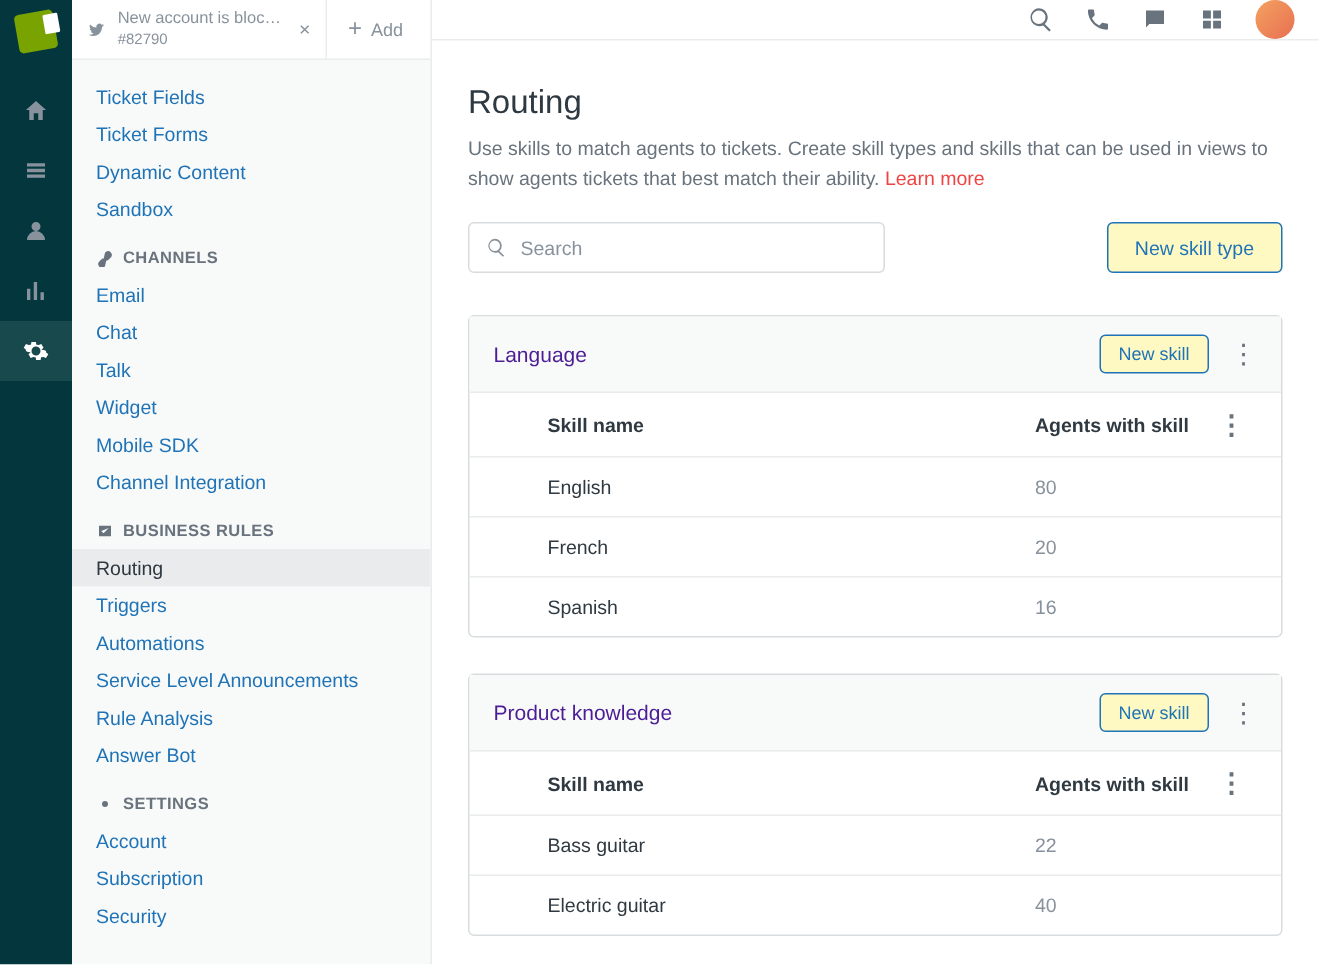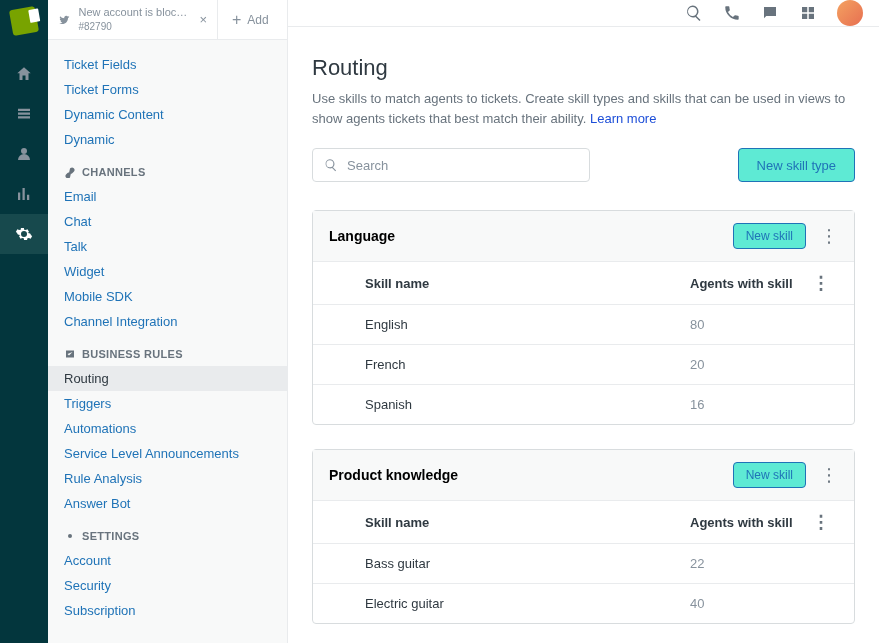--- a/index.html
+++ b/index.html
@@ -26,31 +26,31 @@
 .side-section { padding:14px 16px 6px; color:#68737d; font-size:11px; font-weight:600; letter-spacing:.3px; display:flex; align-items:center; gap:6px; }
 .side-section svg { width:12px; height:12px; fill:#68737d; }
 .main { flex:1; display:flex; flex-direction:column; overflow-y:auto; }
 .topbar { height:40px; border-bottom:1px solid #e9ebed; display:flex; justify-content:flex-end; align-items:center; padding:0 16px; gap:20px; }
 .topbar-icon { color:#68737d; cursor:pointer; display:flex; }
 .topbar-icon svg { width:18px; height:18px; fill:currentColor; }
 .avatar { width:26px; height:26px; border-radius:50%; background:linear-gradient(135deg,#f4a261,#e76f51); cursor:pointer; }
 .content { padding:28px 24px; }
 h1 { font-size:22px; font-weight:400; color:#2f3941; margin-bottom:8px; }
 .desc { color:#68737d; font-size:13px; line-height:1.5; max-width:560px; }
-.desc a { color:#1d4ed8; text-decoration:none; cursor:pointer; }
+.desc a { color:#ef4444; text-decoration:none; cursor:pointer; }
 .toolbar { display:flex; justify-content:space-between; margin:20px 0 28px; }
 .search-wrap { position:relative; width:278px; }
 .search-wrap svg { position:absolute; left:12px; top:50%; transform:translateY(-50%); width:14px; height:14px; fill:#87929d; }
 .search-input { width:100%; height:34px; border:1px solid #d8dcde; border-radius:4px; padding:0 12px 0 34px; font-size:13px; color:#2f3941; }
 .search-input::placeholder { color:#87929d; }
-.btn-outline { height:34px; padding:0 18px; border:1px solid #1f73b7; border-radius:4px; background:#5eead4; color:#1f73b7; font-size:13px; cursor:pointer; }
+.btn-outline { height:34px; padding:0 18px; border:1px solid #1f73b7; border-radius:4px; background:#fef9c3; color:#1f73b7; font-size:13px; cursor:pointer; }
 .btn-outline.sm { height:26px; padding:0 12px; font-size:12px; }
 .card { border:1px solid #d8dcde; border-radius:4px; margin-bottom:24px; }
 .card-head { display:flex; align-items:center; justify-content:space-between; padding:12px 16px; border-bottom:1px solid #e9ebed; background:#f8f9f9; }
-.card-title { font-size:14px; font-weight:700; color:#000000; }
+.card-title { font-size:14px; font-weight:400; color:#4c1d95; }
 .card-head-actions { display:flex; align-items:center; gap:14px; }
 .kebab { color:#68737d; cursor:pointer; font-size:18px; line-height:1; }
 .tbl-head, .tbl-row { display:flex; align-items:center; padding:12px 24px; }
 .tbl-head { color:#2f3941; font-weight:600; font-size:13px; }
 .tbl-row { border-top:1px solid #e9ebed; color:#2f3941; }
 .col-name { flex:1;margin-left:28px; }
 .col-agents { width:120px; color:#87929d; }
 .tbl-head .col-agents { color:#2f3941; }
 .col-menu { width:20px; text-align:right; }
 </style>
@@ -104,21 +104,21 @@
         <span class="tab-add-plus">+</span>
         <span>Add</span>
       </div>
     </div>
 
     <div class="sidebar-body">
       <div id="grp-top">
           <div class="side-link">Ticket Fields</div>
           <div class="side-link">Ticket Forms</div>
           <div class="side-link">Dynamic Content</div>
-          <div class="side-link">Dynamic</div>
+          <div class="side-link">Sandbox</div>
         </div>
 
       <div class="side-section">
         <svg viewBox="0 0 24 24">
             <path d="M10 14a5 5 0 007 0l3-3a5 5 0 00-7-7l-1 1m2 9a5 5 0 00-7 0l-3 3a5 5 0 007 7l1-1"></path>
           </svg>
         <span>CHANNELS</span>
       </div>
       <div id="grp-channels">
           <div class="side-link">Email</div>
@@ -145,22 +145,22 @@
         </div>
 
       <div class="side-section">
         <svg viewBox="0 0 24 24">
             <path d="M12 8a4 4 0 100 8 4 4 0 000-8z"></path>
           </svg>
         <span>SETTINGS</span>
       </div>
       <div id="grp-settings">
           <div class="side-link">Account</div>
+          <div class="side-link">Subscription</div>
           <div class="side-link">Security</div>
-          <div class="side-link">Subscription</div>
         </div>
     </div>
   </div>
 
   <div class="main">
     <div class="topbar">
       <span class="topbar-icon">
           <svg viewBox="0 0 24 24">
             <path d="M10 2a8 8 0 015.3 13.9l5.4 5.4-1.4 1.4-5.4-5.4A8 8 0 1110 2zm0 2a6 6 0 100 12 6 6 0 000-12z"></path>
           </svg>

